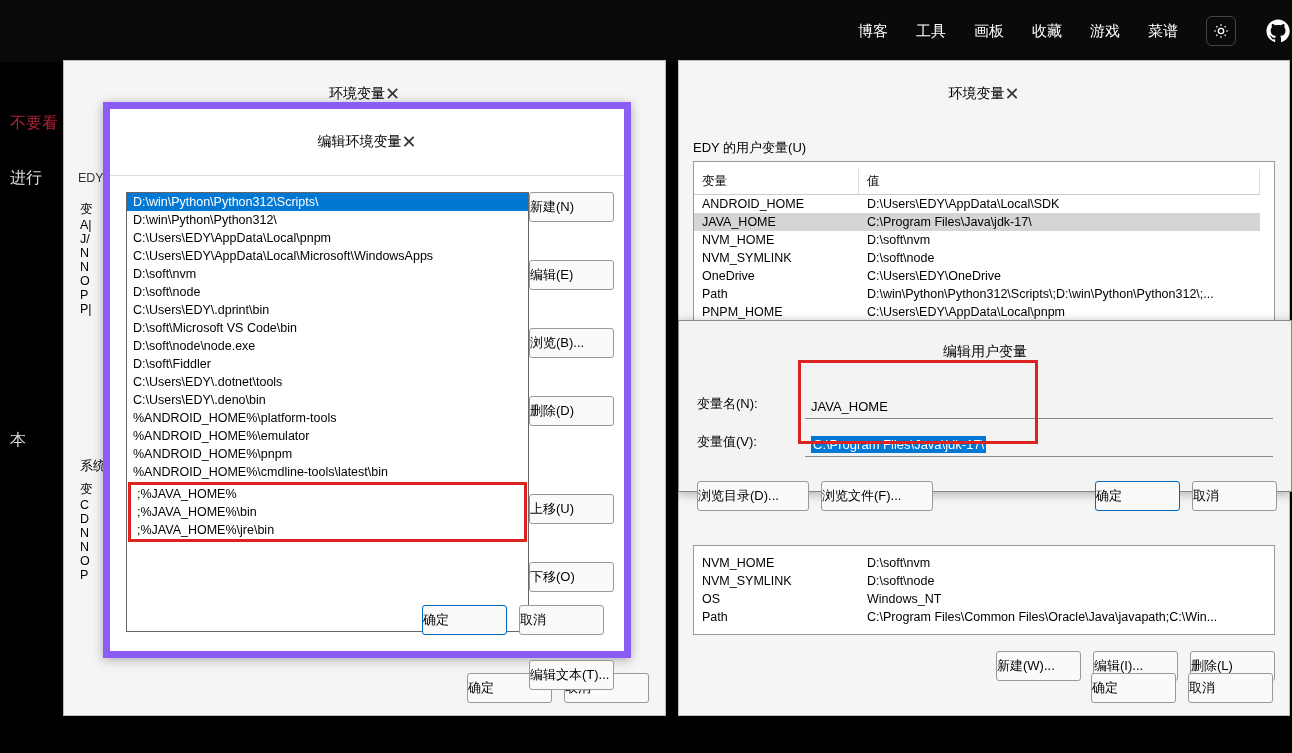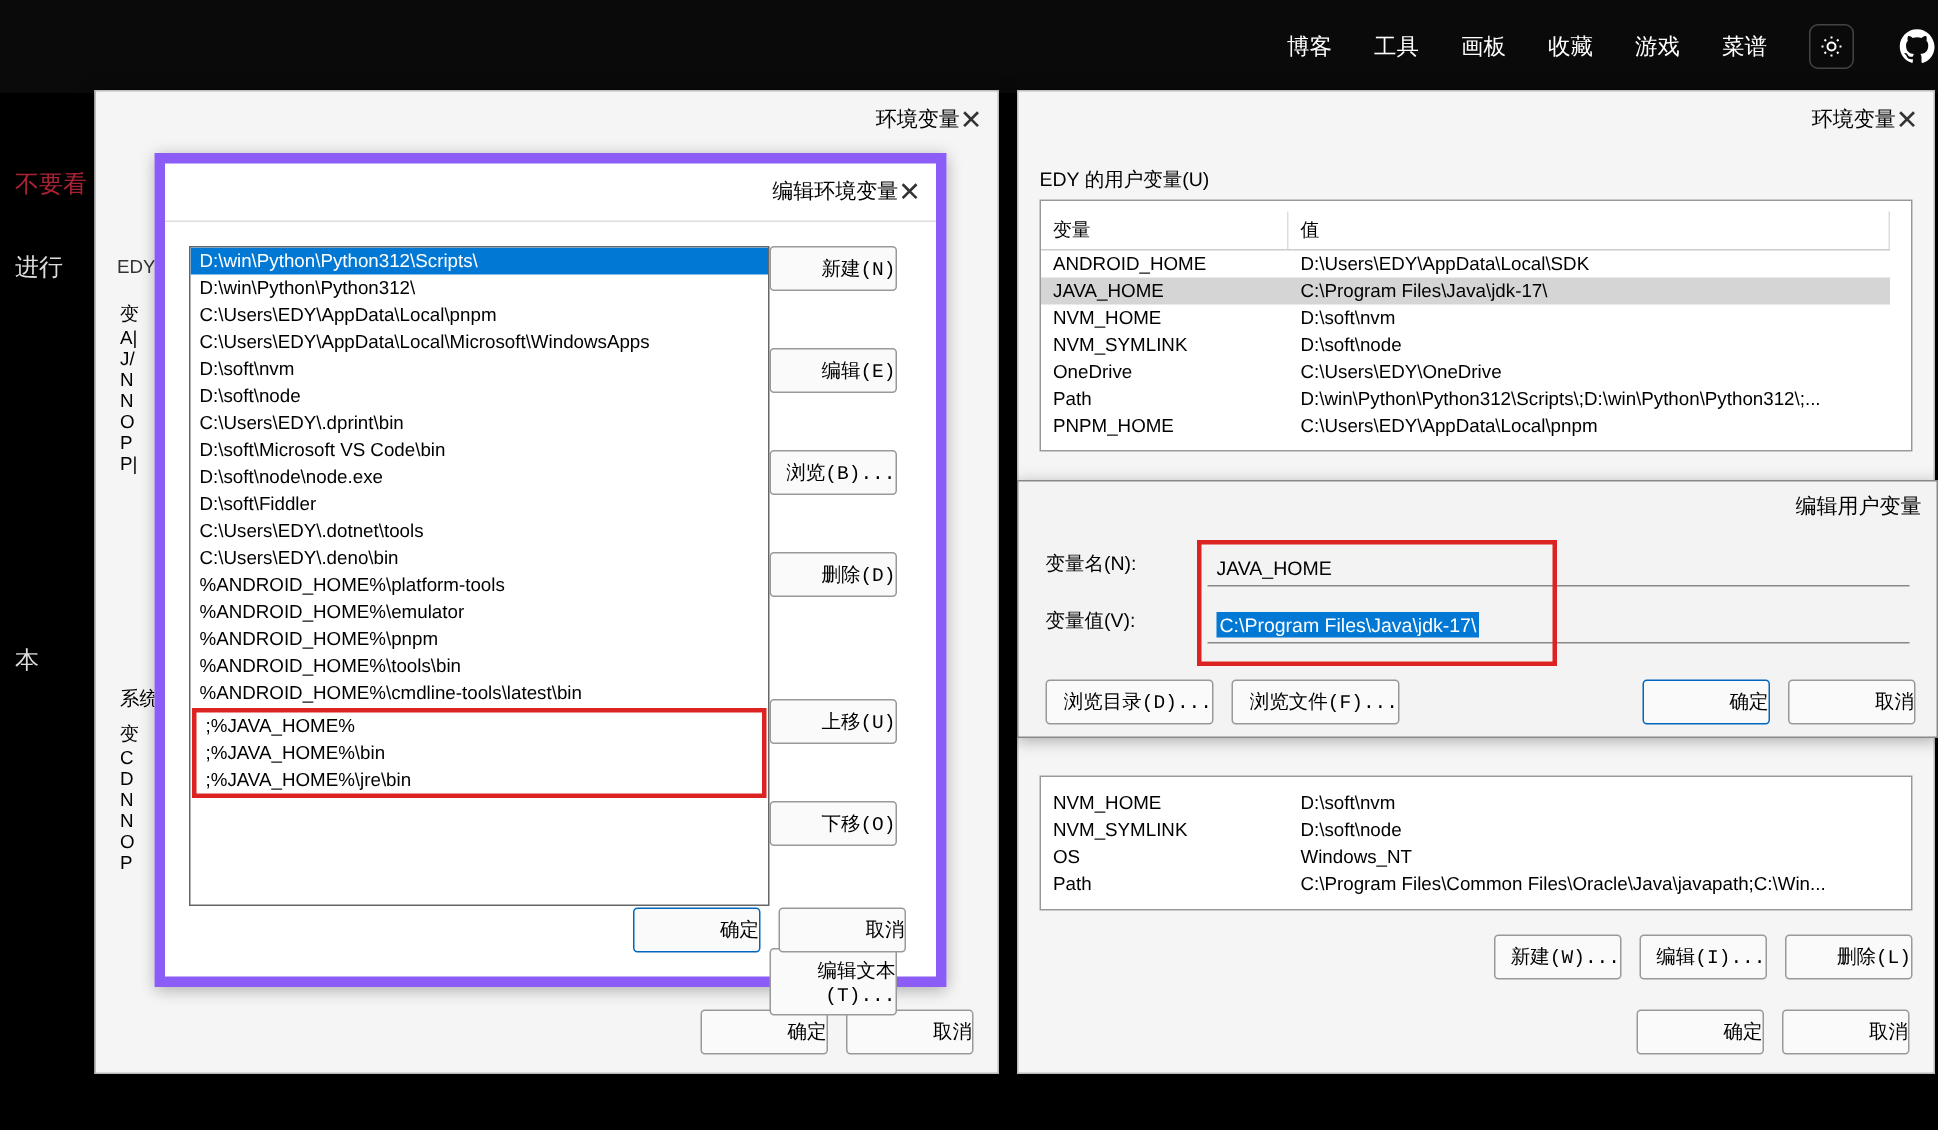--- a/index.html
+++ b/index.html
@@ -42,23 +42,23 @@
 .side-text.t2 { top: 168px; color: #ddd; }
 .side-text.t3 { top: 430px; color: #ddd; }
 
 .dialog {
   position: absolute;
   background: #f5f5f5;
   border: 1px solid #bbb;
   box-shadow: 0 2px 12px rgba(0,0,0,.4);
 }
 .dlg-title {
-  padding: 8px 10px;
+  padding: 22px 10px;
   font-size: 14px;
-  display: flex; justify-content: flex-end; align-items: center; font-family: Liberation Serif, serif;
+  display: flex; justify-content: center; align-items: center; font-family: Liberation Serif, serif;
 }
 .close-x { font-size: 18px; cursor: pointer; color: #333; }
 
 
 .dlg-env-left { left: 63px; top: 60px; width: 603px; height: 656px; }
 .dlg-env-right { left: 678px; top: 60px; width: 612px; height: 656px; }
 
 .section-label { margin: 12px 0 4px 14px; font-size: 13px; }
 .vars-table {
   margin: 0 14px 10px 14px;
@@ -70,32 +70,32 @@
 .vars-table .hdr > div { padding: 4px 8px; border-right:1px solid #ddd; }
 .vars-table .row { display:flex; }
 .vars-table .row > div { padding: 2px 8px; white-space: nowrap; overflow: hidden; text-overflow: ellipsis; }
 .vars-table .c1 { width: 165px; }
 .vars-table .c2 { flex:1; }
 .vars-table .row.sel { background:#d5d5d5; }
 
 .btn-row { display:flex; justify-content:flex-end; gap:12px; padding: 6px 14px 10px; }
 .win-btn {
   background:#fafafa; border:1px solid #999; border-radius:3px;
-  padding: 5px 0; width: 85px; text-align:right; font-size:13px;font-family:Liberation Mono, monospace;
+  padding: 5px 0; width: 85px; text-align:left; font-size:13px;
 }
 .win-btn.primary { border-color:#0067c0; }
 
 
 .dlg-edit-path {
   position:absolute; left:103px; top:102px; width:528px; height:556px;
   background:#fff; border:7px solid #8b5cf6;
   box-shadow:0 2px 10px rgba(0,0,0,.3);
 }
 .dlg-edit-path .dlg-title { border-bottom:1px solid #ddd; }
-.path-body { display:flex; padding: 16px 16px 10px 16px; gap:0; }
+.path-body { display:flex; padding: 16px 0 10px 16px; gap:0; }
 .path-list {
   flex:1; border:1px solid #666; background:#fff; height:440px;
   overflow-y:auto; font-size:12.5px;
 }
 .path-list .item { padding:2px 6px; white-space:nowrap; overflow:hidden; text-overflow:ellipsis; }
 .path-list .item.sel { background:#0078d4; color:#fff; }
 .red-box {
   border:3px solid #d22; margin:1px; padding:0;
 }
 .path-btns { display:flex; flex-direction:column; gap:8px; width:95px; }
@@ -304,21 +304,20 @@
           <div class="item">D:\soft\node</div>
           <div class="item">C:\Users\EDY\.dprint\bin</div>
           <div class="item">D:\soft\Microsoft VS Code\bin</div>
           <div class="item">D:\soft\node\node.exe</div>
           <div class="item">D:\soft\Fiddler</div>
           <div class="item">C:\Users\EDY\.dotnet\tools</div>
           <div class="item">C:\Users\EDY\.deno\bin</div>
           <div class="item">%ANDROID_HOME%\platform-tools</div>
           <div class="item">%ANDROID_HOME%\emulator</div>
           <div class="item">%ANDROID_HOME%\pnpm</div>
-          <div class="item">%ANDROID_HOME%\tools\bin</div>
           <div class="item">%ANDROID_HOME%\cmdline-tools\latest\bin</div>
         </div>
       <div class="red-box">
         <div id="path-red-items">
             <div class="item">;%JAVA_HOME%</div>
             <div class="item">;%JAVA_HOME%\bin</div>
             <div class="item">;%JAVA_HOME%\jre\bin</div>
           </div>
       </div>
     </div>

